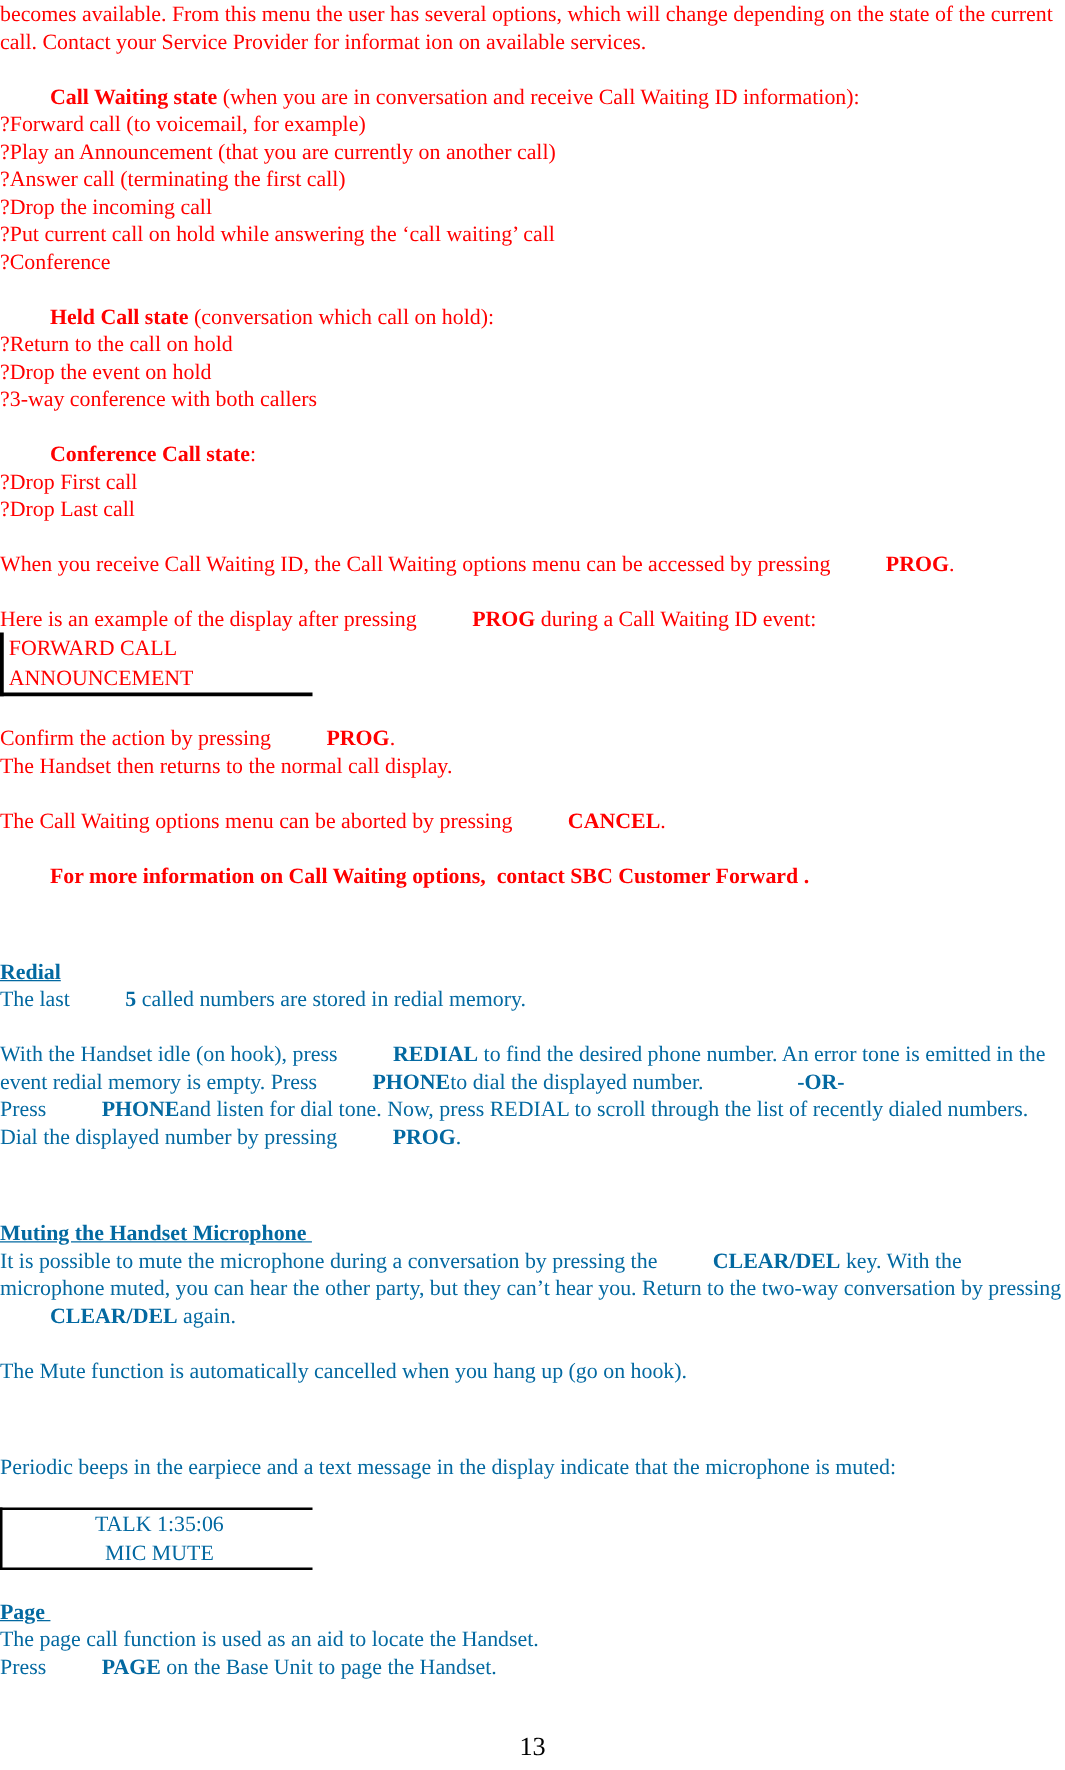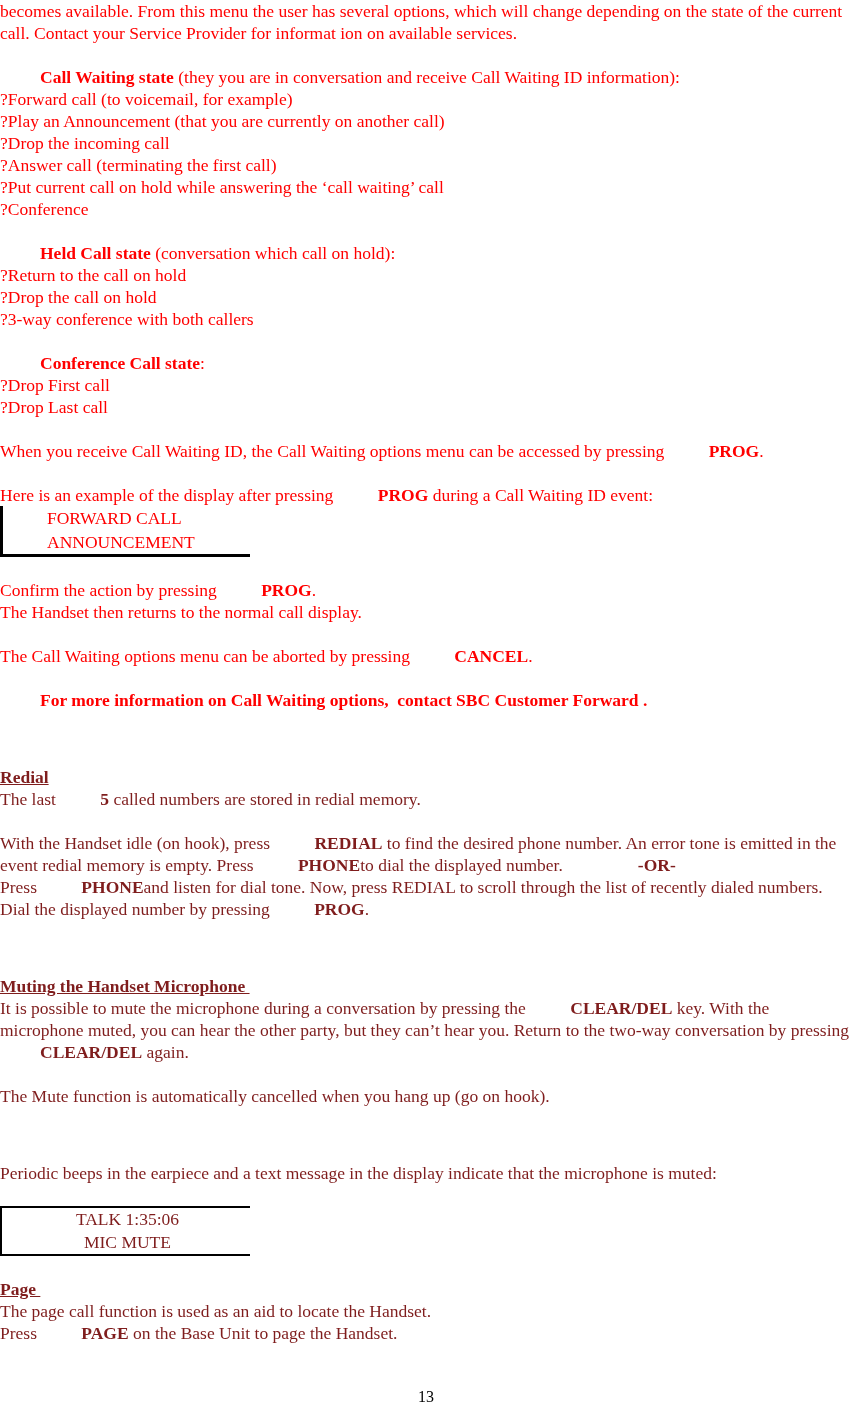--- a/index.html
+++ b/index.html
@@ -18,22 +18,22 @@
     color: #000000;
     overflow: hidden;
   }
   .page {
     position: relative;
     width: 852px;
     height: 1256px;
     padding: 0;
     box-sizing: border-box;
   }
-  .red { color: #FF0000; margin-left: 40px; }
-  .blk { color: #7f1d1d; }
+  .red { color: #FF0000; }
+  .blk { color: #0369a1; }
   p {
     margin: 0;
     padding: 0;
   }
   .line {
     margin: 0;
     padding: 0;
     white-space: pre-wrap;
   }
   .blank { height: 22px; }
@@ -70,47 +70,47 @@
   .lcd-b .lcd-line {
     line-height: 23px;
     white-space: pre;
   }
   .page-number {
     position: absolute;
     left: 0;
     right: 0;
     top: 1386px;
     text-align: center;
-    font-size: 16px;
+    font-size: 21px;
     color: #000000;
   }
   .para { white-space: normal; }
 </style>
 </head>
 <body>
 
 <div class="page">
 
   <p class="line red para">becomes available.  From this menu the user has several options, which will change depending on the state of the current call.  Contact your Service Provider for informat ion on available services.</p>
 
   <div class="blank"></div>
 
-  <p class="line red"><b>Call Waiting state</b><span> (they you are in conversation and receive Call Waiting ID information):</span></p>
+  <p class="line red"><b>Call Waiting state</b><span> (when you are in conversation and receive Call Waiting ID information):</span></p>
   <p class="line red bullet-line"><span>?</span><span>Forward call (to voicemail, for example)</span></p>
   <p class="line red bullet-line"><span>?</span><span>Play an Announcement (that you are currently on another call)</span></p>
+  <p class="line red bullet-line"><span>?</span><span>Answer call (terminating the first call)</span></p>
   <p class="line red bullet-line"><span>?</span><span>Drop the incoming call</span></p>
-  <p class="line red bullet-line"><span>?</span><span>Answer call (terminating the first call)</span></p>
   <p class="line red bullet-line"><span>?</span><span>Put current call on hold while answering the ‘call waiting’ call</span></p>
   <p class="line red bullet-line"><span>?</span><span>Conference</span></p>
 
   <div class="blank"></div>
 
   <p class="line red"><b>Held Call state</b><span> (conversation which call on hold):</span></p>
   <p class="line red bullet-line"><span>?</span><span>Return to the call on hold</span></p>
-  <p class="line red bullet-line"><span>?</span><span>Drop the call on hold</span></p>
+  <p class="line red bullet-line"><span>?</span><span>Drop the event on hold</span></p>
   <p class="line red bullet-line"><span>?</span><span>3-way conference with both callers</span></p>
 
   <div class="blank"></div>
 
   <p class="line red"><b>Conference Call state</b><span>:</span></p>
   <p class="line red bullet-line"><span>?</span><span>Drop First call</span></p>
   <p class="line red bullet-line"><span>?</span><span>Drop Last call</span></p>
 
   <div class="blank"></div>
 

